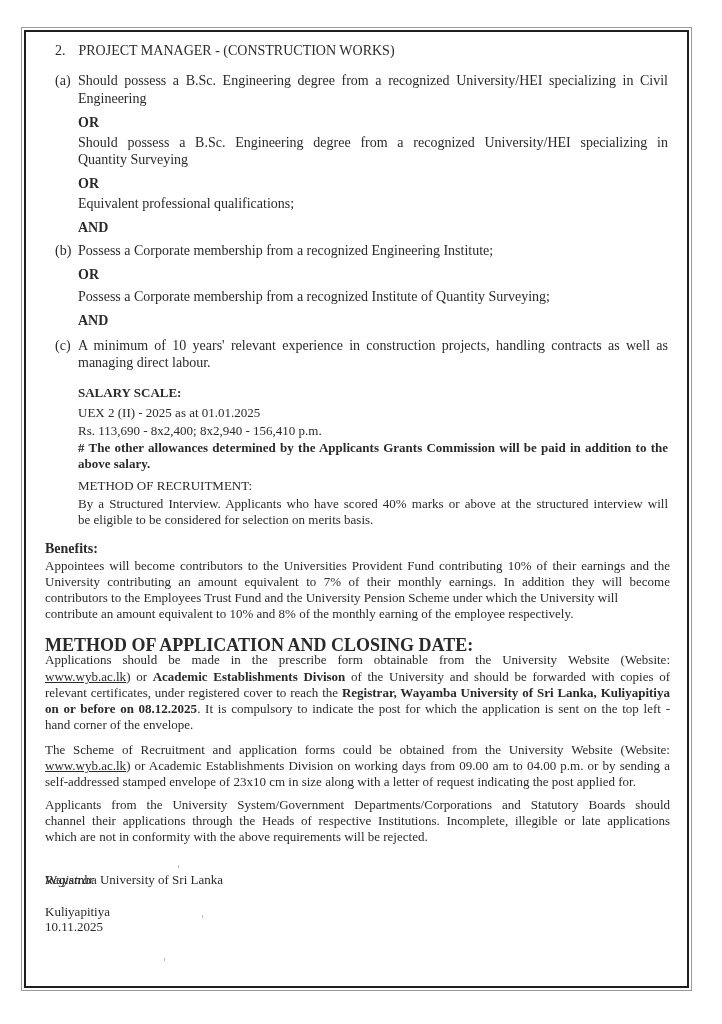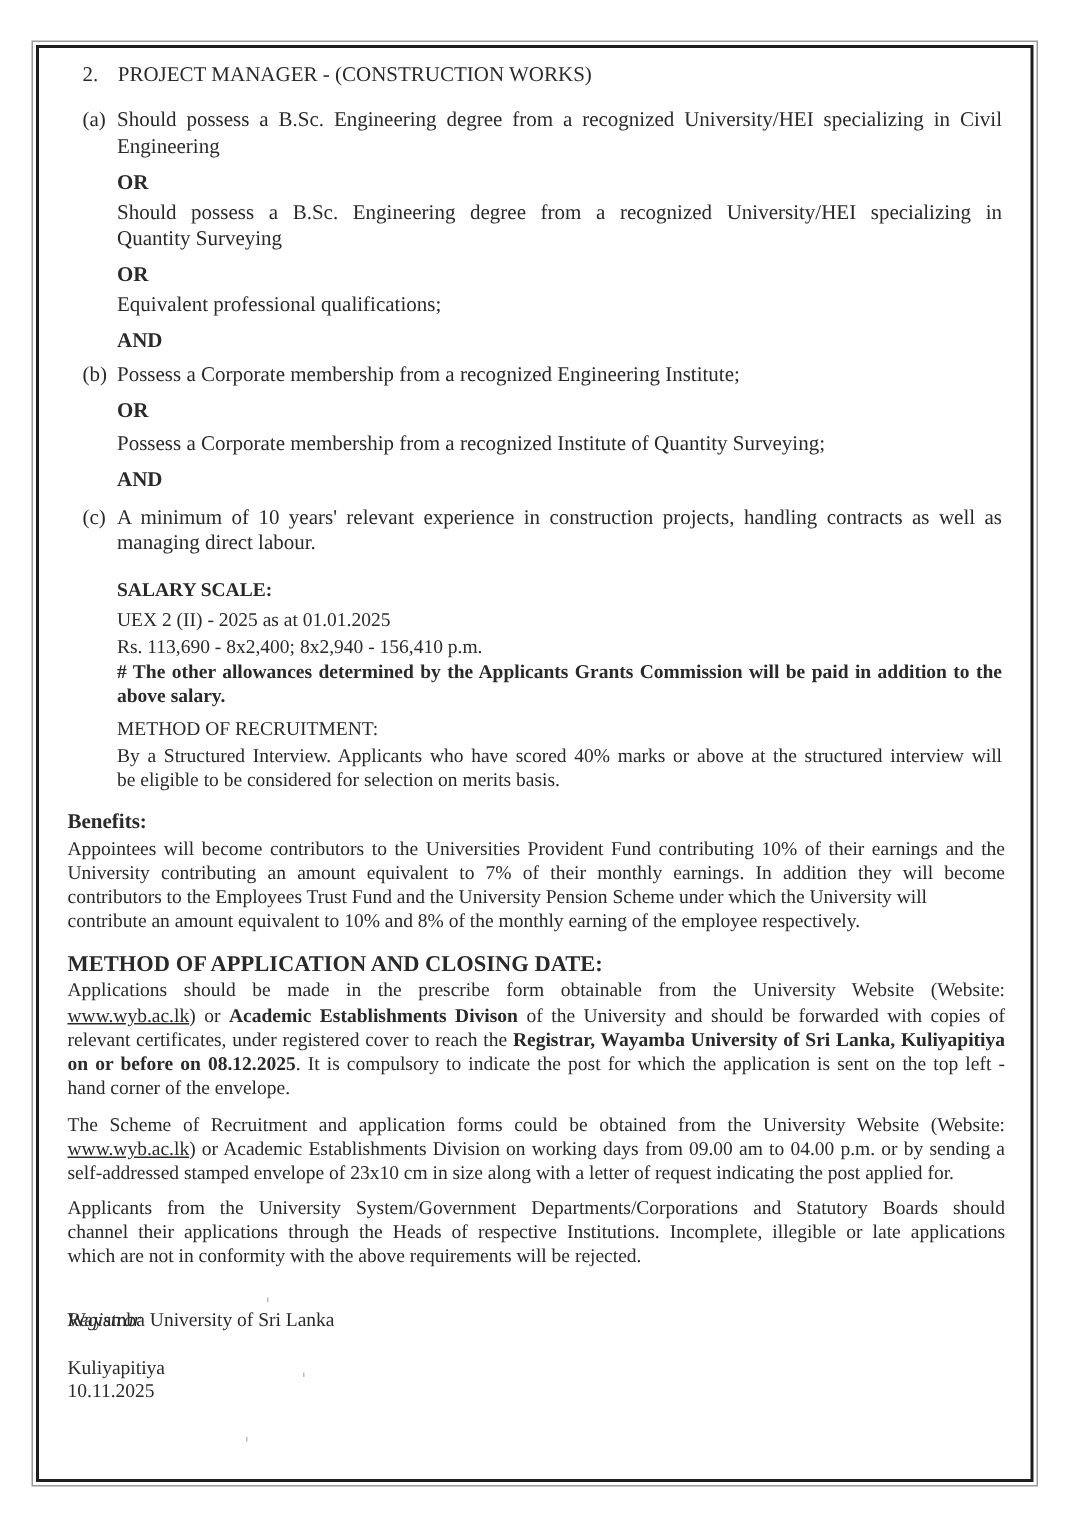--- a/index.html
+++ b/index.html
@@ -69,21 +69,21 @@
 <div class="abs t12" style="left:78px; top:478px;">METHOD OF RECRUITMENT:</div>
 <div class="just t12" style="left:78px; top:496px; width:590px;">By a Structured Interview. Applicants who have scored 40% marks or above at the structured interview will</div>
 <div class="abs t12" style="left:78px; top:512px;">be eligible to be considered for selection on merits basis.</div>
 
 <div class="abs t14 b" style="left:45px; top:541px;">Benefits:</div>
 <div class="just t12" style="left:45px; top:558px; width:625px;">Appointees will become contributors to the Universities Provident Fund contributing 10% of their earnings and the</div>
 <div class="just t12" style="left:45px; top:574px; width:625px;">University contributing an amount equivalent to 7% of their monthly earnings. In addition they will become</div>
 <div class="abs t12" style="left:45px; top:590px;">contributors to the Employees Trust Fund and the University Pension Scheme under which the University will</div>
 <div class="abs t12" style="left:45px; top:606px;">contribute an amount equivalent to 10% and 8% of the monthly earning of the employee respectively.</div>
 
-<div class="abs b" style="left:45px; top:635px; font-size:15px;">METHOD OF APPLICATION AND CLOSING DATE:</div>
+<div class="abs b" style="left:45px; top:635px; font-size:18px;">METHOD OF APPLICATION AND CLOSING DATE:</div>
 
 <div class="just t12" style="left:45px; top:652px; width:625px;">Applications should be made in the prescribe form obtainable from the University Website (Website:</div>
 <div class="just t12" style="left:45px; top:669px; width:625px;"><span class="u">www.wyb.ac.lk</span><span>) or </span><span class="b">Academic Establishments Divison</span><span> of the University and should be forwarded with copies of</span></div>
 <div class="just t12" style="left:45px; top:685px; width:625px;"><span>relevant certificates, under registered cover to reach the </span><span class="b">Registrar, Wayamba University of Sri Lanka, Kuliyapitiya</span></div>
 <div class="just t12" style="left:45px; top:701px; width:625px;"><span class="b">on or before on 08.12.2025</span><span>. It is compulsory to indicate the post for which the application is sent on the top left -</span></div>
 <div class="abs t12" style="left:45px; top:717px;">hand corner of the envelope.</div>
 
 <div class="just t12" style="left:45px; top:742px; width:625px;">The Scheme of Recruitment and application forms could be obtained from the University Website (Website:</div>
 <div class="just t12" style="left:45px; top:758px; width:625px;"><span class="u">www.wyb.ac.lk</span><span>) or Academic Establishments Division on working days from 09.00 am to 04.00 p.m. or by sending a</span></div>
 <div class="abs t12" style="left:45px; top:774px;">self-addressed stamped envelope of 23x10 cm in size along with a letter of request indicating the post applied for.</div>

